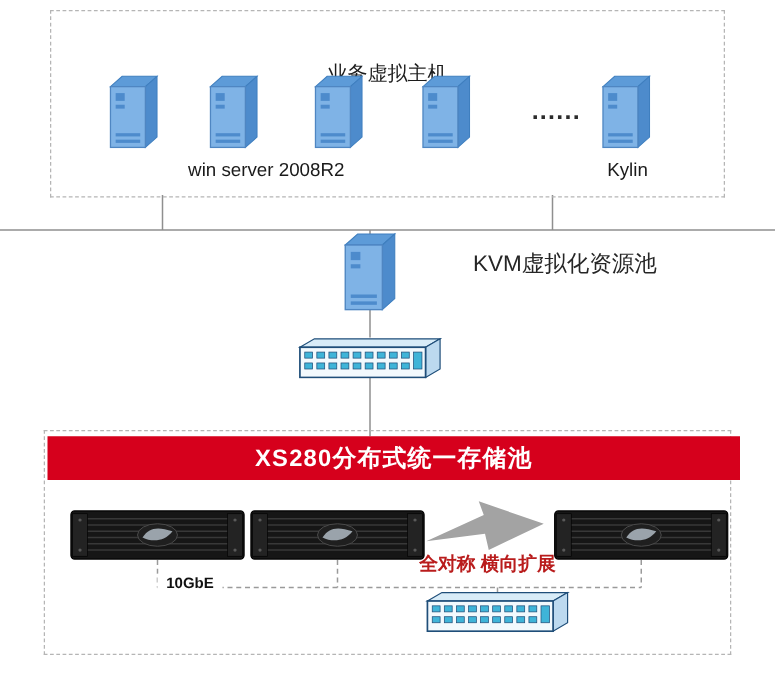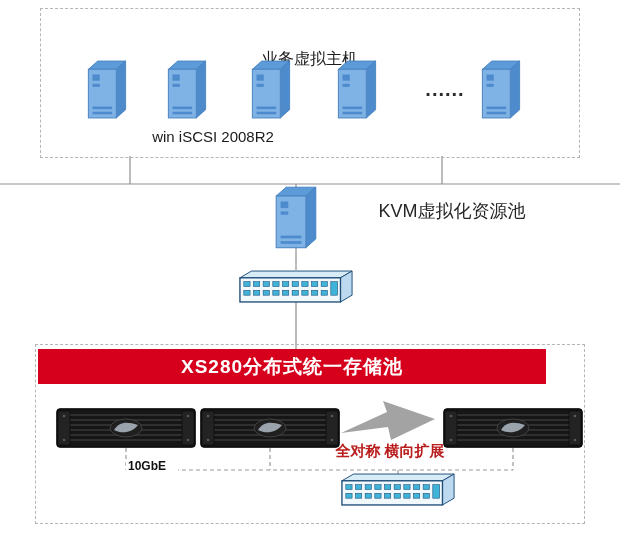--- a/index.html
+++ b/index.html
@@ -21,31 +21,31 @@
   #os-label{left:118px;top:128px;width:190px;}
   #kylin-label{left:458px;top:128px;width:88px;}
   .proto-label{position:absolute;text-align:center;font-size:18px;font-weight:500;color:#262626;z-index:3;}
   #protocols{left:68px;top:199px;width:210px;}
   #kvm-pool{left:336px;top:199px;width:232px;}
   .icon-switch{position:absolute;width:116px;height:33px;z-index:3;}
   #switch-1{left:238px;top:270px;}
   #switch-2{left:340px;top:473px;}
   #switch-label{position:absolute;left:216px;top:306px;width:160px;text-align:center;
     font-size:14px;color:#111;background:#fff;z-index:3;}
-  .banner{position:absolute;left:38px;top:349px;width:508px;height:35px;
+  .banner{position:absolute;left:38px;top:349px;width:554px;height:35px;
     background:#d6001c;color:#fff;font-size:19px;font-weight:bold;letter-spacing:1px;
     display:flex;align-items:center;justify-content:center;z-index:3;}
   .icon-storage{position:absolute;width:140px;height:40px;z-index:3;}
   #storage-1{left:56px;top:408px;}
   #storage-2{left:200px;top:408px;}
   #storage-3{left:443px;top:408px;}
   .icon-arrow{position:absolute;left:341px;top:398px;width:96px;height:44px;z-index:3;}
   #scale-label{position:absolute;left:312px;top:442px;width:156px;text-align:center;
     font-size:15px;font-weight:bold;color:#b91c1c;z-index:4;}
-  #link-label{position:absolute;left:126px;top:459px;width:48px;
+  #link-label{position:absolute;left:126px;top:459px;width:48px;text-align:center;
     font-size:12px;font-weight:bold;color:#111;background:#fff;padding:0 2px;z-index:4;}
   .defs-hidden{position:absolute;width:0;height:0;overflow:hidden;}
 </style>
 </head>
 <body>
 
 <svg class="defs-hidden" aria-hidden="true">
   <defs>
     <symbol id="sym-server" viewBox="0 0 40 58">
       <polygon points="2,9 11,1 38,1 29,9" fill="#5d9bd8" stroke="#3f7fbf" stroke-width="0.8"></polygon>
@@ -140,21 +140,22 @@
       <use href="#sym-server"></use>
     </svg>
   <svg class="icon-server" style="left:336px;top:60px">
       <use href="#sym-server"></use>
     </svg>
   <div class="ellipsis">......</div>
   <svg class="icon-server" style="left:480px;top:60px">
       <use href="#sym-server"></use>
     </svg>
 
-  <div class="host-label" id="os-label">win iSCSI 2008R2</div>
+  <div class="host-label" id="os-label">win server 2008R2</div>
+  <div class="host-label" id="kylin-label">Kylin</div>
 
   <svg class="icon-server mid" style="left:274px;top:186px">
       <use href="#sym-server"></use>
     </svg>
   <div class="proto-label" id="kvm-pool">KVM虚拟化资源池</div>
 
   <svg class="icon-switch" id="switch-1">
       <use href="#sym-switch"></use>
     </svg>
 

